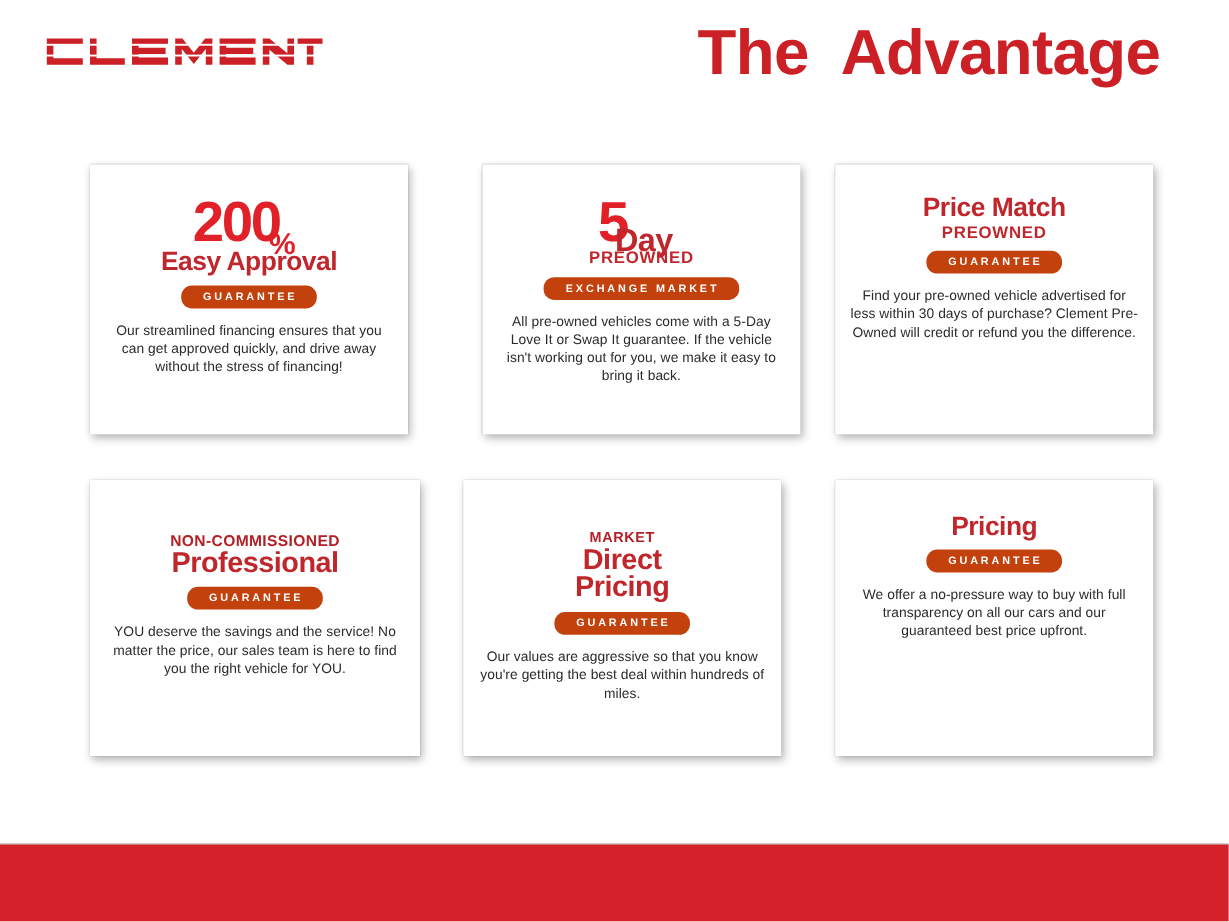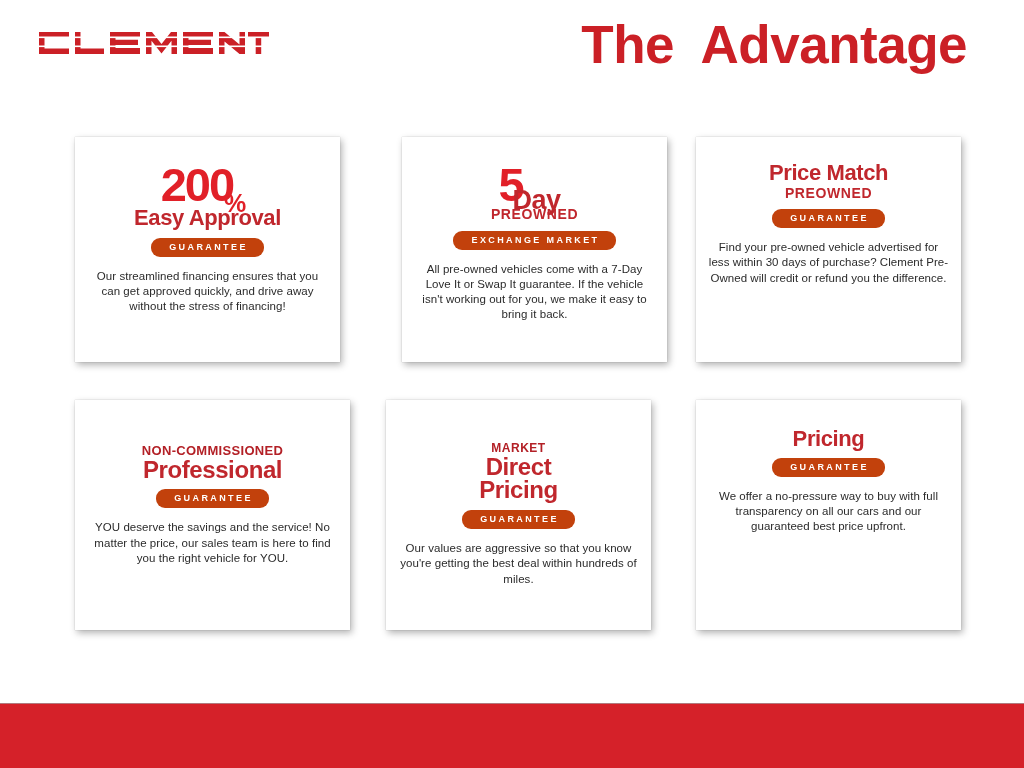--- a/index.html
+++ b/index.html
@@ -240,21 +240,21 @@
     </div>
   </div>
 
   <div class="card c1">
     <div class="card-inner" style="top:26px;">
       <div class="lockup">
         <span class="big-num">5</span><span class="unit">Day</span>
       </div>
       <div class="line-sub">PREOWNED</div>
       <div class="badge">EXCHANGE MARKET</div>
-      <div class="body-text">All pre-owned vehicles come with a 7-Day Love It or Swap It guarantee. If the vehicle isn't working out for you, we make it easy to bring it back.</div>
+      <div class="body-text">All pre-owned vehicles come with a 5-Day Love It or Swap It guarantee. If the vehicle isn't working out for you, we make it easy to bring it back.</div>
     </div>
   </div>
 
   <div class="card c2">
     <div class="card-inner" style="top:24px;">
       <div class="line-main">Price Match</div>
       <div class="line-sub">PREOWNED</div>
       <div class="badge">GUARANTEE</div>
       <div class="body-text">Find your pre-owned vehicle advertised for less within 30 days of purchase? Clement Pre-Owned will credit or refund you the difference.</div>
     </div>

